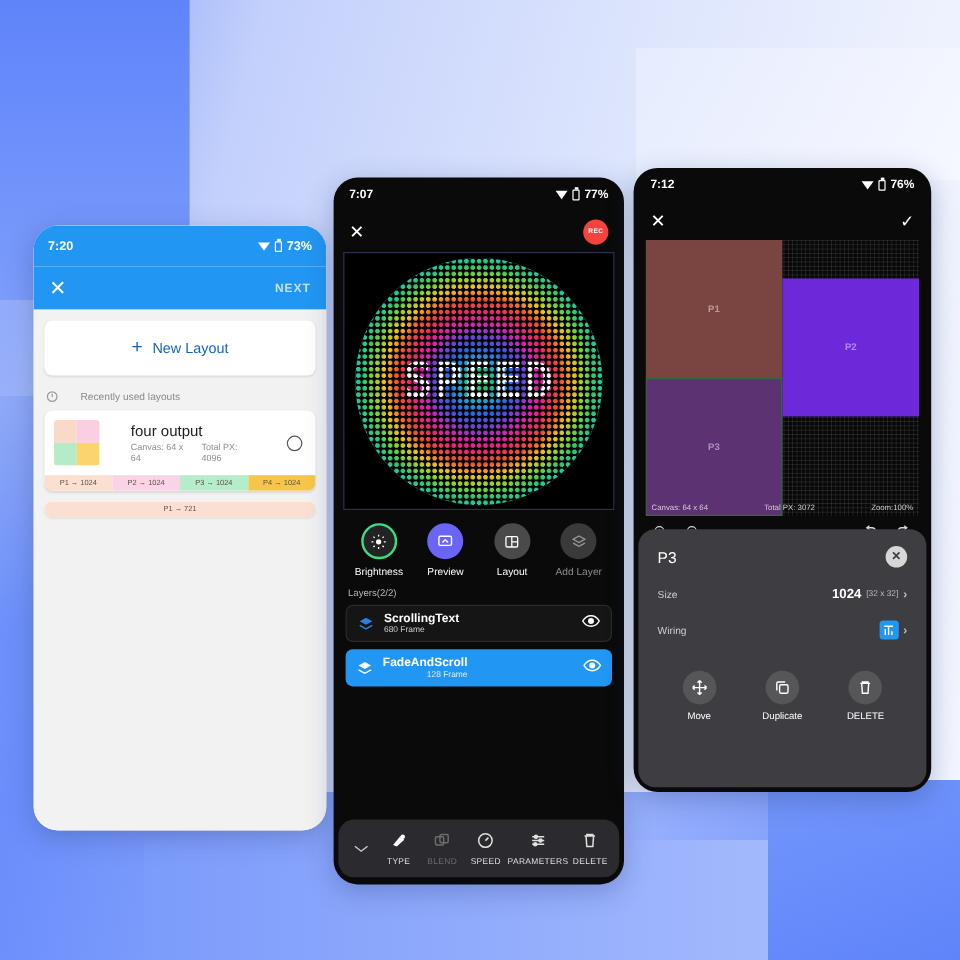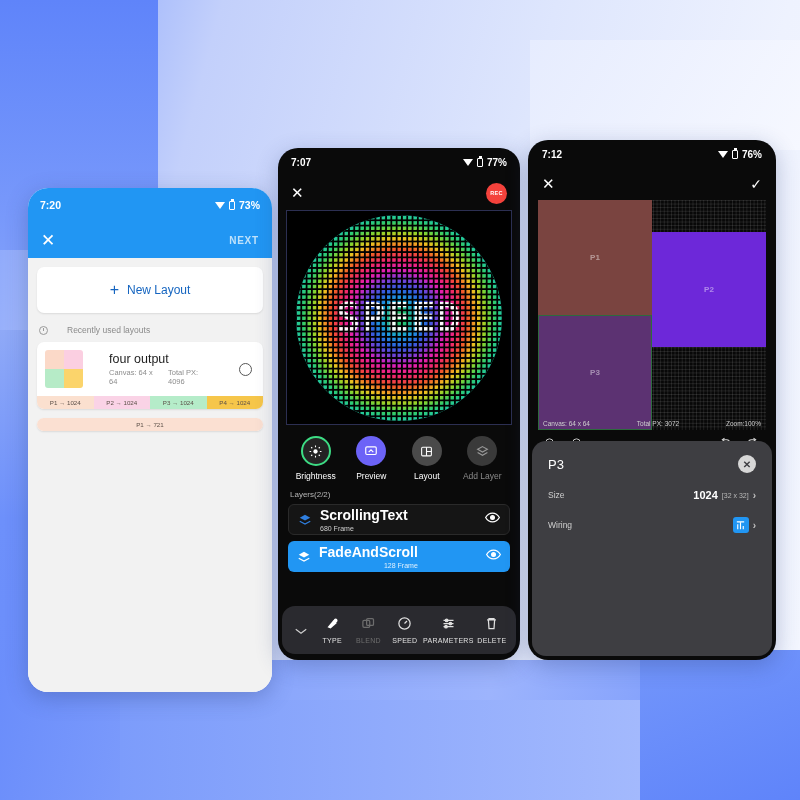--- a/index.html
+++ b/index.html
@@ -64,21 +64,21 @@
   .lay-txt { flex:1; min-width:0; }
   .lay-name { font-size:12.5px; color:#1d1d1d; margin-bottom:2px; }
   .lay-meta { font-size:7.5px; color:#8d8d8d; display:flex; gap:9px; }
   .radio { width:13px; height:13px; border:1.3px solid #565656; border-radius:50%; flex:none; }
   .chips { display:flex; height:13px; }
   .chip { flex:1; display:flex; align-items:center; justify-content:center;
     font-size:6.2px; color:#5c5048; }
   .chips-single { display:flex; height:13px; }
 
   
-  #phone2 { left:278px; top:148px; width:242px; height:512px; background:#0a0a0a; }
+  #phone2 { left:278px; top:148px; width:242px; height:589px; background:#0a0a0a; }
   .p2-status { height:28px; display:flex; align-items:center;
     justify-content:space-between; padding:0 13px; color:#fff; font-size:10px;
     font-weight:bold; }
   .p2-bar { height:34px; display:flex; align-items:center;
     justify-content:space-between; padding:0 13px; }
   .p2-x { color:#fff; font-size:15px; font-weight:300; }
   .rec { width:21px; height:21px; border-radius:50%; background:#f4423c; color:#fff;
     font-size:5.5px; display:flex; align-items:center; justify-content:center;
     font-weight:bold; letter-spacing:.3px; }
   .matrix-wrap { margin:0 8px; height:215px; border:1px solid #2c2f52;
@@ -104,21 +104,21 @@
   .tool { text-align:center; width:50px; }
   .tcircle { width:30px; height:30px; border-radius:50%; margin:0 auto 5px;
     display:flex; align-items:center; justify-content:center; }
   .tlabel { font-size:8.5px; color:#fff; }
   .tlabel.dim { color:#8b8b8b; }
   .layers-head { color:#b6b6b6; font-size:8px; padding:5px 12px 5px; }
   .layer { margin:0 10px 6px; height:31px; border-radius:6px; display:flex;
     align-items:center; padding:0 9px; gap:8px; }
   .layer.off { background:#151515; border:1px solid #2a2a2a; }
   .layer.on { background:#2196f3;text-align:right; }
-  .lname { font-size:14px; color:#fff; font-weight:bold; line-height:1.25; }
+  .lname { font-size:10px; color:#fff; font-weight:bold; line-height:1.25; }
   .lframe { font-size:7px; color:#cfcfcf; }
   .layer.on .lframe { color:#dff0fd; }
   .eye { margin-left:auto; }
   .p2-bottom { position:absolute; left:4px; right:4px; bottom:6px; height:48px;
     background:#2a2a2f; border-radius:13px; display:flex; align-items:center;
     padding:0 6px; }
   .bt { flex:1; text-align:center; }
   .bt .bl { font-size:7px; color:#e0e0e0; letter-spacing:.3px; margin-top:2px; }
   .bt.dim .bl { color:#6d6d6d; }
   .bt.caret { flex:0 0 26px; }
@@ -462,14 +462,41 @@
         <span class="wire-ico">
           <svg width="11" height="11" viewBox="0 0 24 24" fill="none" stroke="#fff" stroke-width="2.5">
               <path d="M6 20V9M12 20V5M18 20v-7"></path>
               <path d="M4 4h16"></path>
             </svg>
         </span>
         <span class="chev">›</span>
       </span>
     </div>
 
+    <div class="acts">
+      <div class="act">
+        <div class="acircle">
+          <svg width="14" height="14" viewBox="0 0 24 24" fill="none" stroke="#fff" stroke-width="2">
+              <path d="M12 2v20M2 12h20M12 2l-3 3M12 2l3 3M12 22l-3-3M12 22l3-3M2 12l3-3M2 12l3 3M22 12l-3-3M22 12l-3 3"></path>
+            </svg>
+        </div>
+        <div class="alab">Move</div>
+      </div>
+      <div class="act">
+        <div class="acircle">
+          <svg width="14" height="14" viewBox="0 0 24 24" fill="none" stroke="#fff" stroke-width="2">
+              <rect x="8" y="8" width="12" height="12" rx="2"></rect>
+              <path d="M4 16V6a2 2 0 012-2h10"></path>
+            </svg>
+        </div>
+        <div class="alab">Duplicate</div>
+      </div>
+      <div class="act">
+        <div class="acircle">
+          <svg width="14" height="14" viewBox="0 0 24 24" fill="none" stroke="#fff" stroke-width="2">
+              <path d="M5 6h14M8 6V4h8v2M7 6l1 14h8l1-14"></path>
+            </svg>
+        </div>
+        <div class="alab">DELETE</div>
+      </div>
+    </div>
   </div>
 </div>
 
 </body></html>

